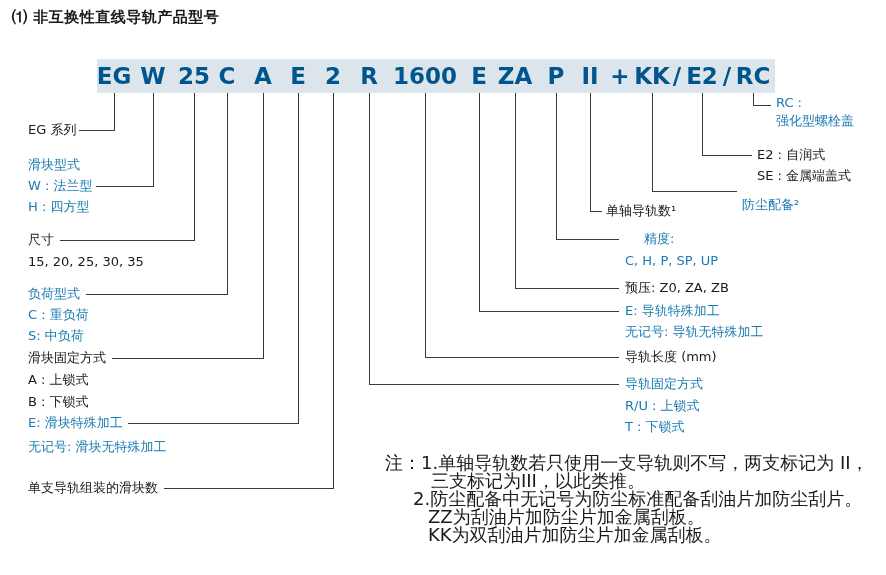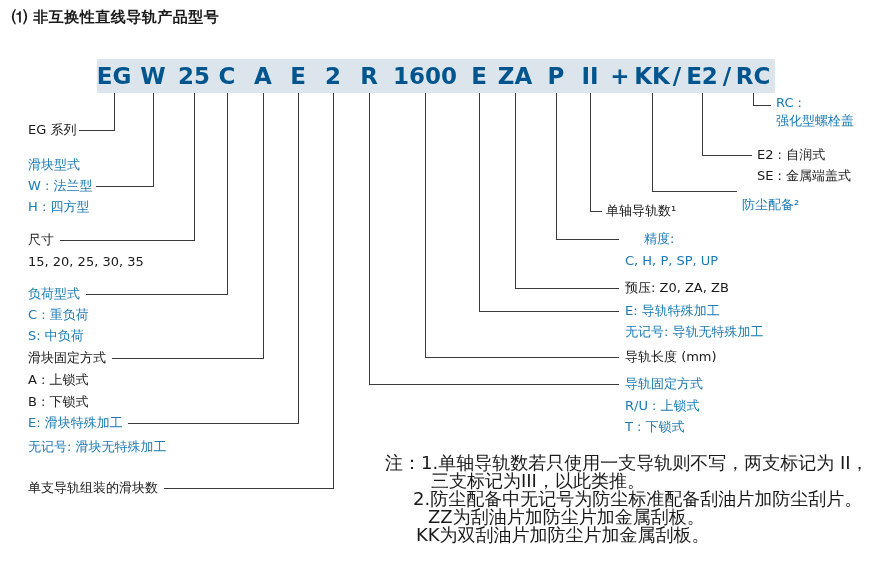--- a/index.html
+++ b/index.html
@@ -133,15 +133,15 @@
   <div class="lbl" style="left:625px;top:349px">导轨长度 (mm)</div>
 
   <div class="lbl blue" style="left:625px;top:376px">导轨固定方式</div>
   <div class="lbl blue" style="left:625px;top:398px">R/U : 上锁式</div>
   <div class="lbl blue" style="left:625px;top:419px">T : 下锁式</div>
 
   <div class="note" style="left:385px;top:454px">注：1.单轴导轨数若只使用一支导轨则不写，两支标记为 II，</div>
   <div class="note" style="left:431px;top:472px">三支标记为III，以此类推。</div>
   <div class="note" style="left:413px;top:490px">2.防尘配备中无记号为防尘标准配备刮油片加防尘刮片。</div>
   <div class="note" style="left:428px;top:508px">ZZ为刮油片加防尘片加金属刮板。</div>
-  <div class="note" style="left:416px;top:526px">KK为双刮油片加防尘片加金属刮板。</div>
+  <div class="note" style="left:428px;top:526px">KK为双刮油片加防尘片加金属刮板。</div>
 
 </div>
 
 </body></html>

